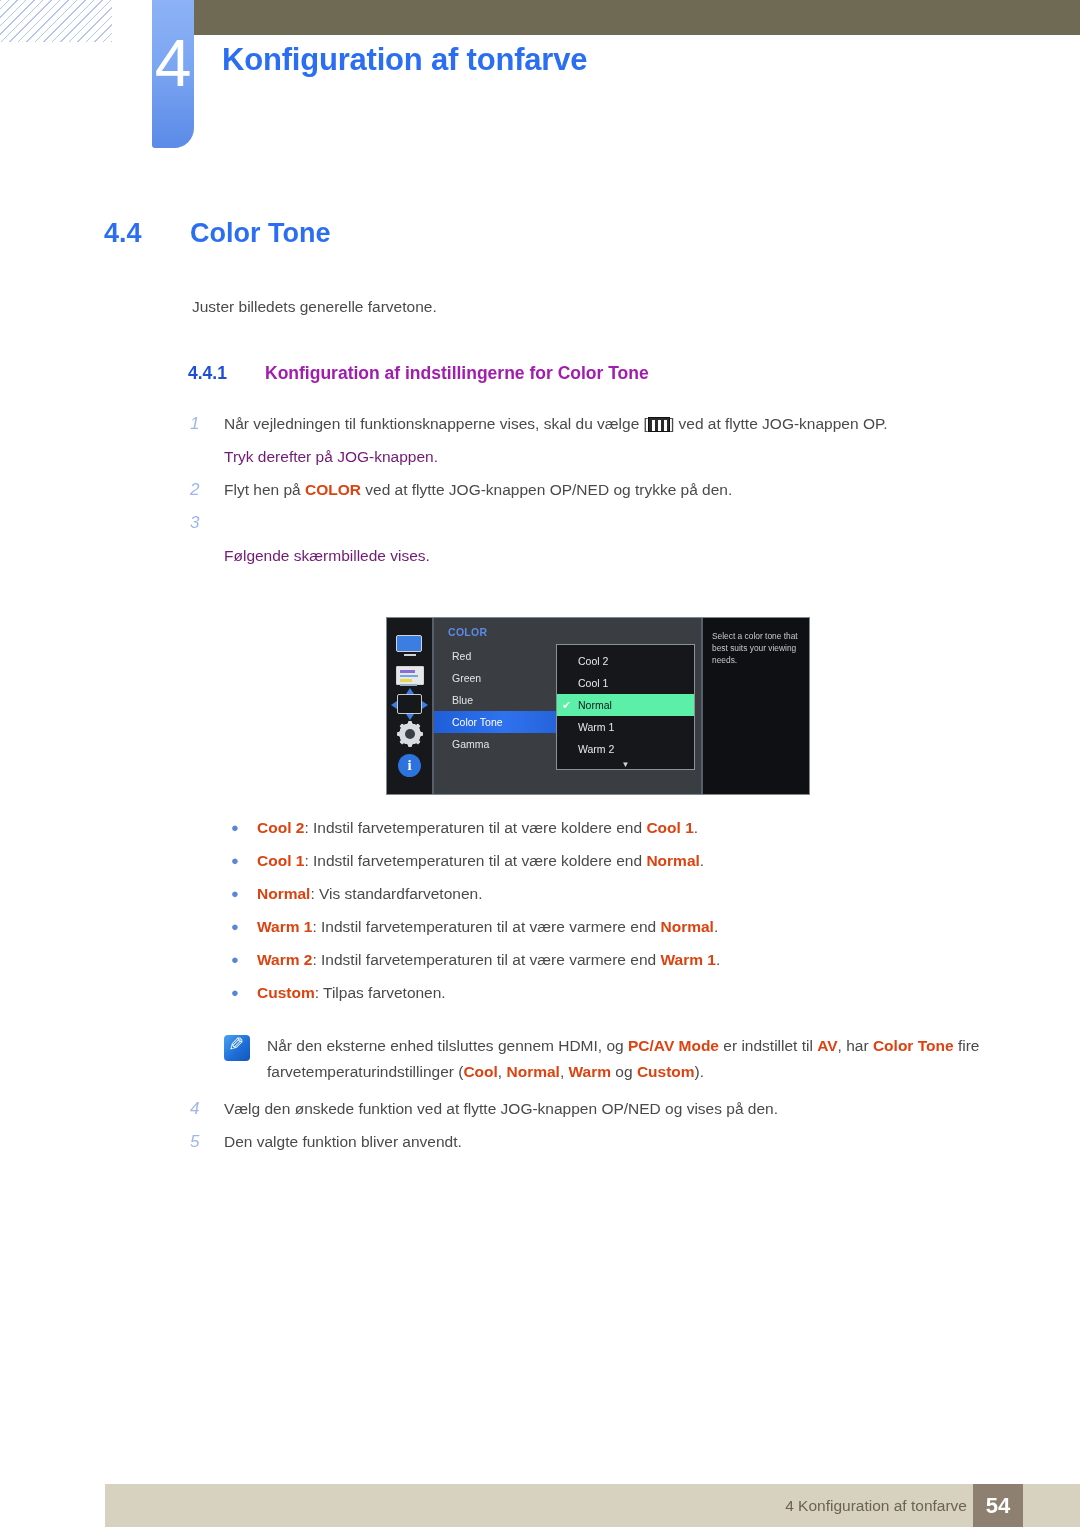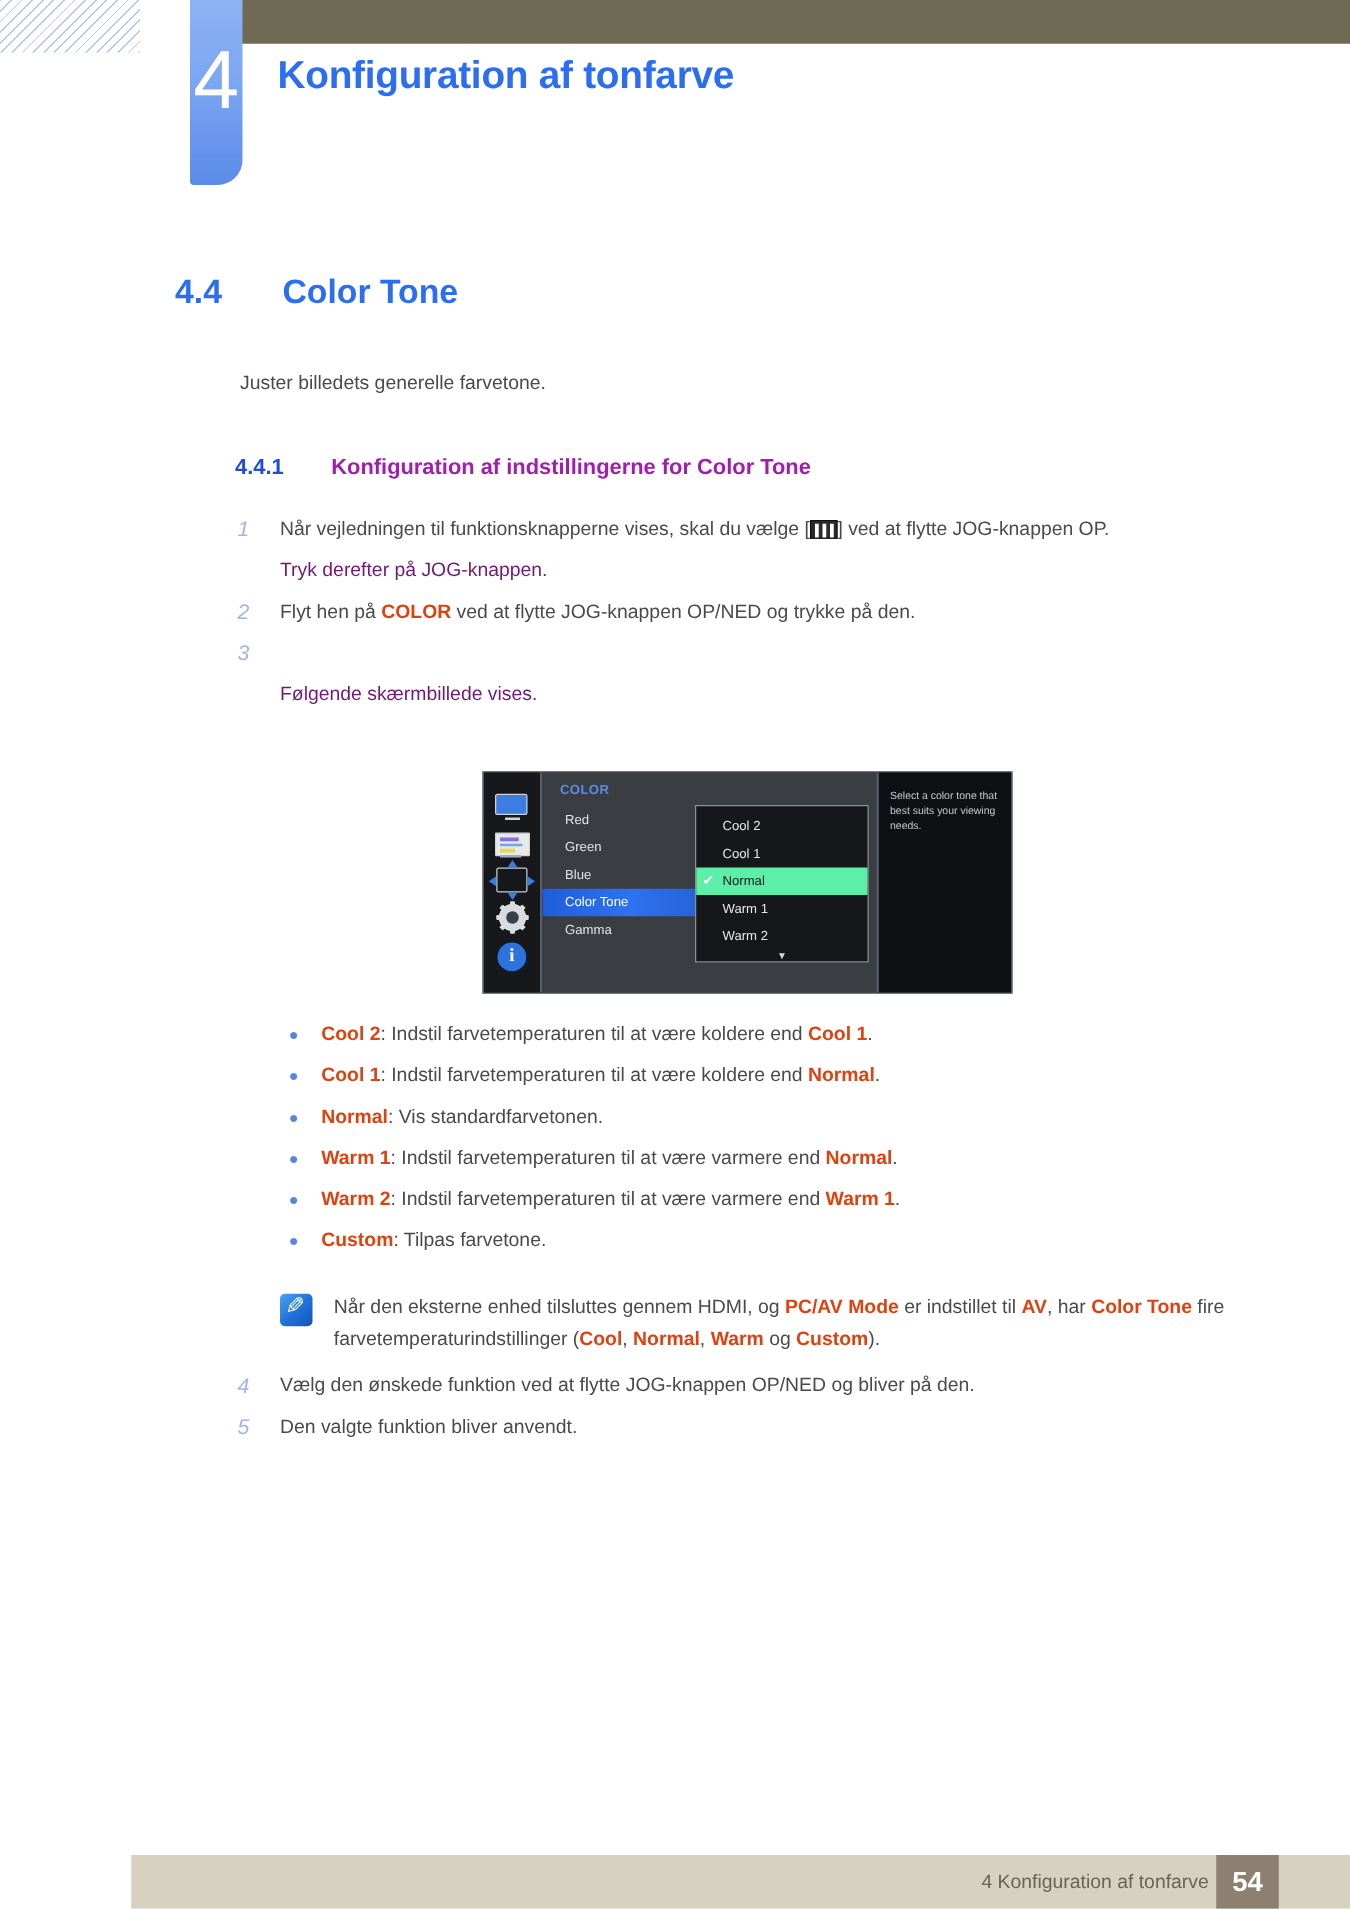--- a/index.html
+++ b/index.html
@@ -73,21 +73,20 @@
     letter-spacing: -0.2px;
   }
 
   
   .h2-row {
     position: absolute;
     top: 218px;
     left: 104px;
     display: flex;
     align-items: flex-end;
-    margin-left: 36px;
   }
   .h2-num {
     font-size: 27px;
     font-weight: bold;
     color: #2c6ef2;
     width: 86px;
   }
   .h2-text {
     font-size: 27px;
     font-weight: bold;
@@ -560,34 +559,34 @@
     <div class="bullet-text"><span class="hl">Warm 1</span><span>: Indstil farvetemperaturen til at være varmere end </span><span class="hl">Normal</span><span>.</span></div>
   </div>
 
   <div class="bullet">
     <div class="bullet-dot">●</div>
     <div class="bullet-text"><span class="hl">Warm 2</span><span>: Indstil farvetemperaturen til at være varmere end </span><span class="hl">Warm 1</span><span>.</span></div>
   </div>
 
   <div class="bullet">
     <div class="bullet-dot">●</div>
-    <div class="bullet-text"><span class="hl">Custom</span><span>: Tilpas farvetone.</span><span class="hl"></span><span></span></div>
+    <div class="bullet-text"><span class="hl">Custom</span><span>: Tilpas farvetonen.</span><span class="hl"></span><span></span></div>
   </div>
 
 </div>
 
 <div class="note">
   <div class="note-icon"></div>
   <div class="note-text"><span>Når den eksterne enhed tilsluttes gennem HDMI, og </span><span class="hl">PC/AV Mode</span><span> er indstillet til </span><span class="hl">AV</span><span>, har </span><span class="hl">Color Tone</span><span> fire farvetemperaturindstillinger (</span><span class="hl">Cool</span><span>, </span><span class="hl">Normal</span><span>, </span><span class="hl">Warm</span><span> og </span><span class="hl">Custom</span><span>).</span></div>
 </div>
 
 <div class="steps2">
   <div class="step">
     <div class="step-num">4</div>
-    <div class="step-body">Vælg den ønskede funktion ved at flytte JOG-knappen OP/NED og bliver på den.</div>
+    <div class="step-body">Vælg den ønskede funktion ved at flytte JOG-knappen OP/NED og vises på den.</div>
   </div>
   <div class="step">
     <div class="step-num">5</div>
     <div class="step-body">Den valgte funktion bliver anvendt.</div>
   </div>
 </div>
 
 <div class="footer-bar"></div>
 <div class="footer-text">4 Konfiguration af tonfarve</div>
 <div class="footer-page">54</div>

